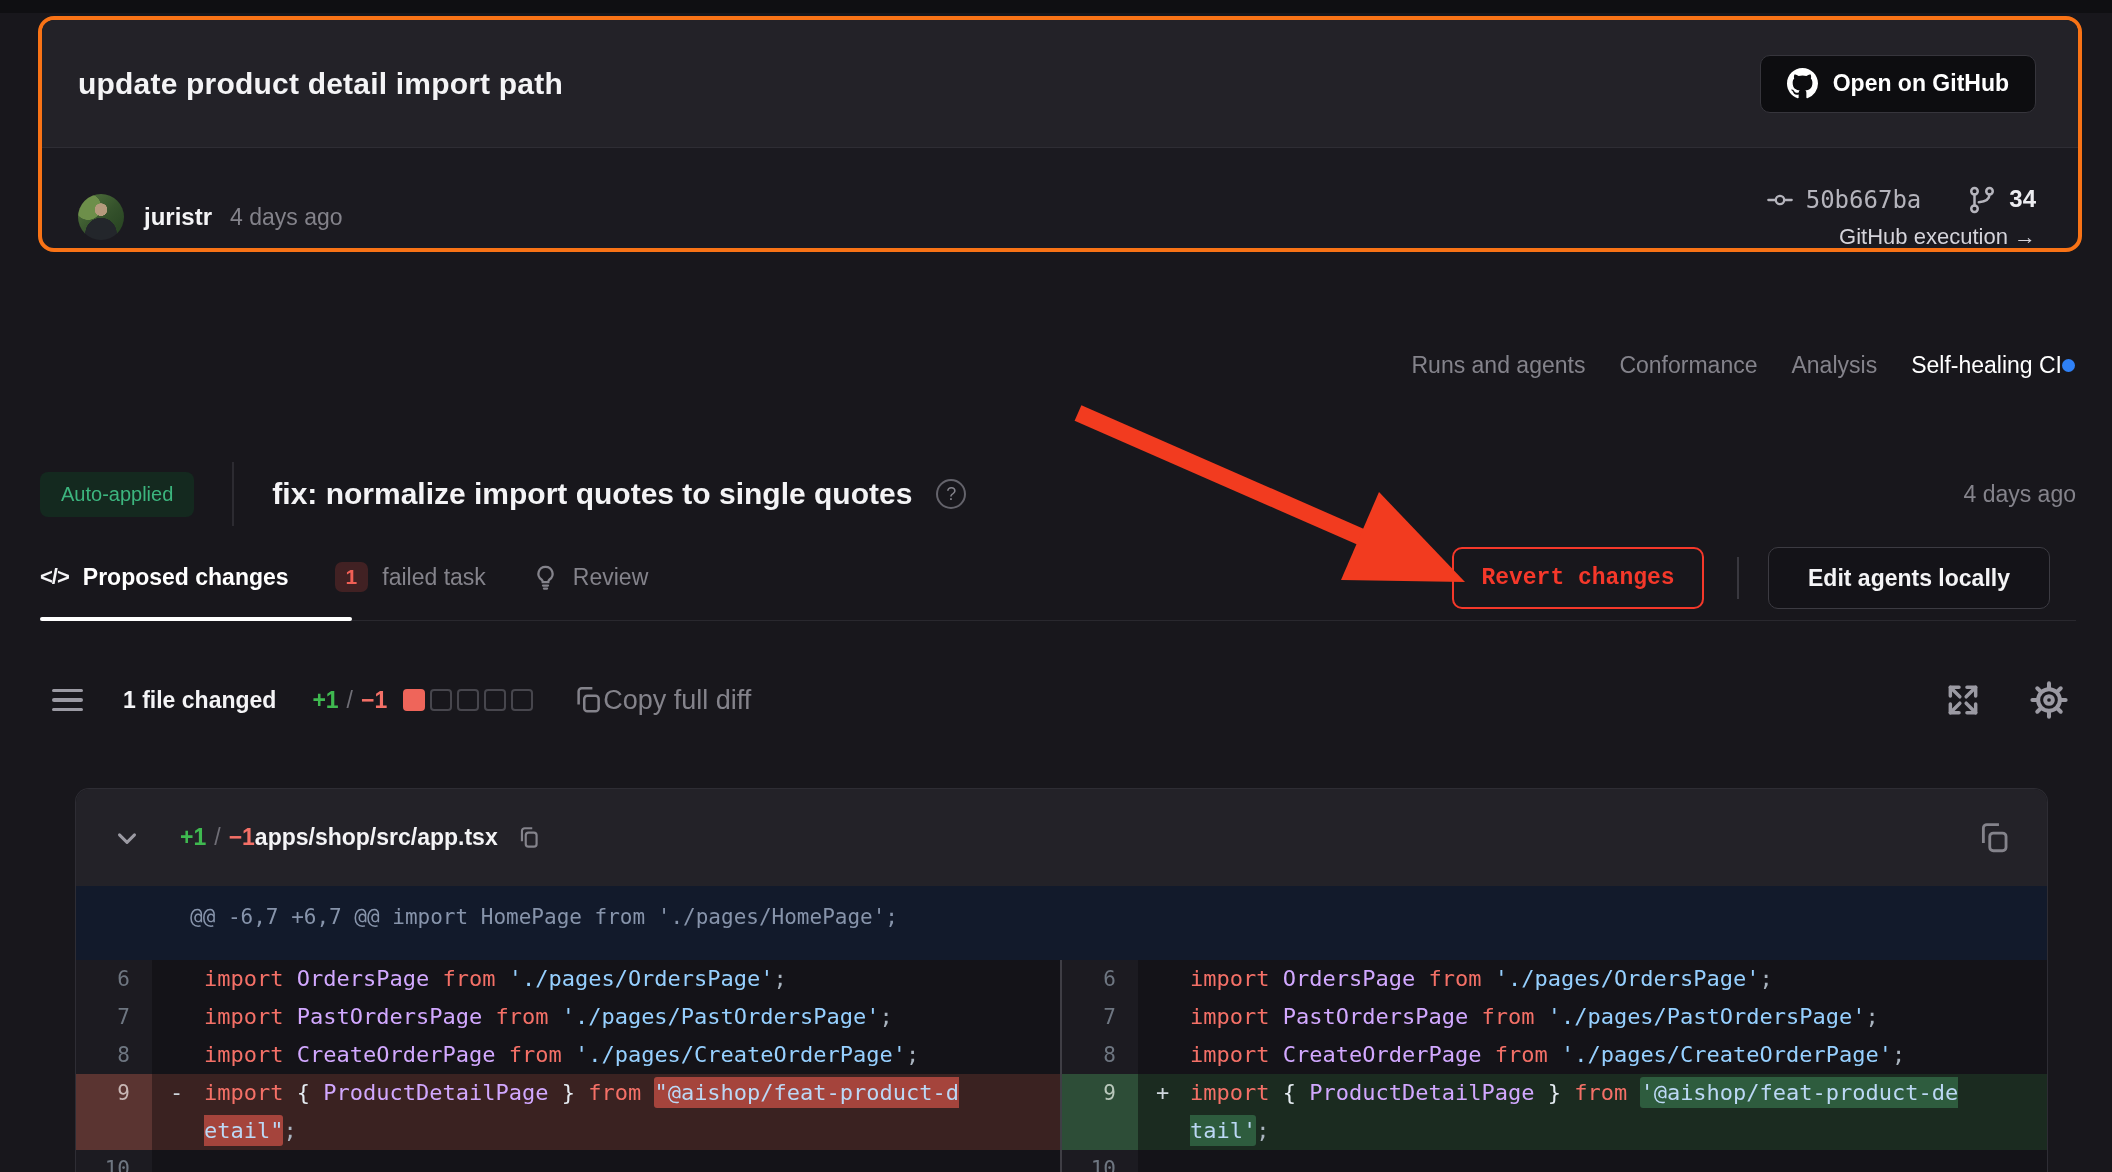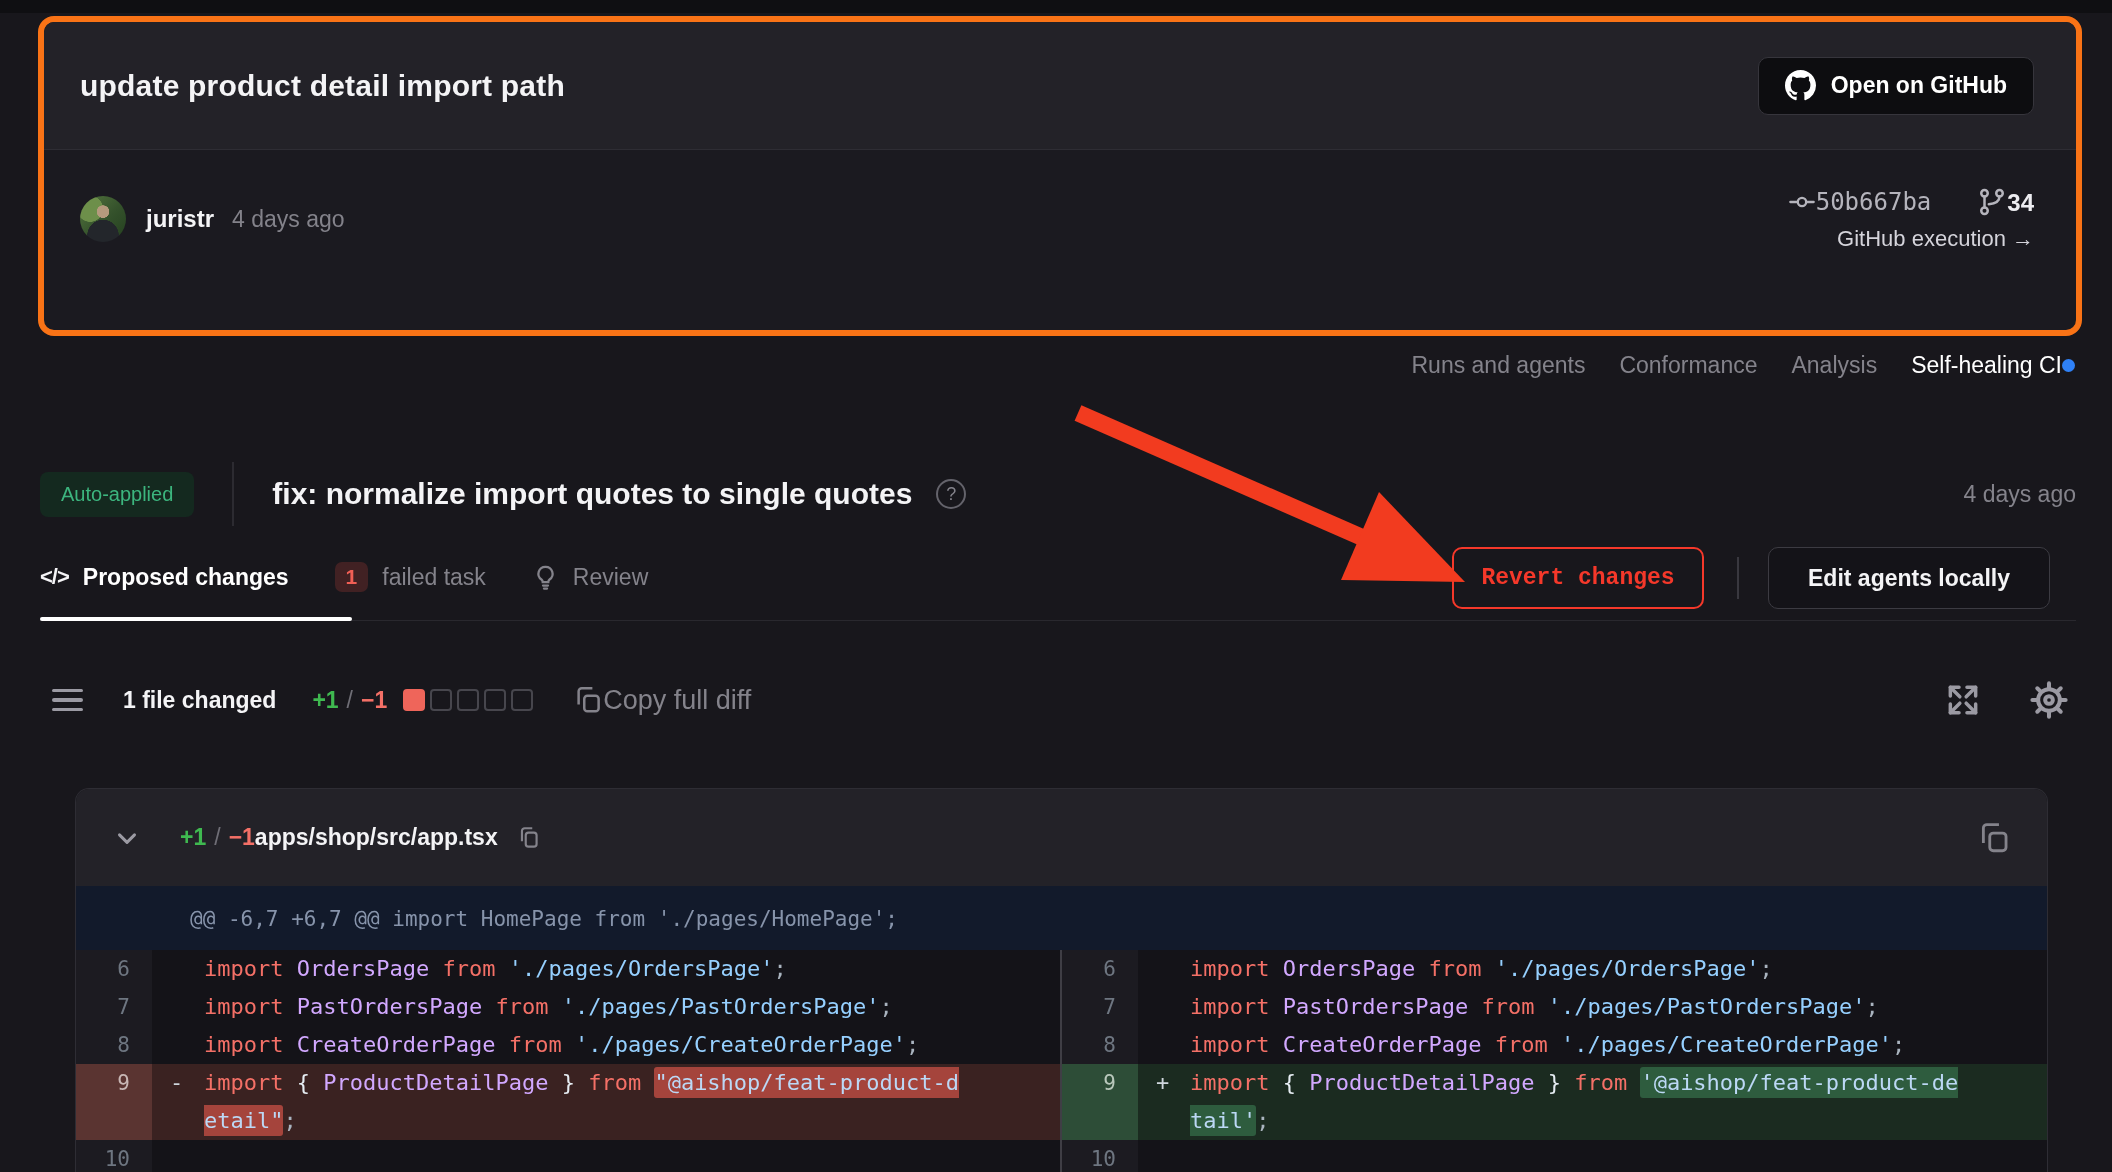--- a/index.html
+++ b/index.html
@@ -7,22 +7,22 @@
   body {
     background:#18171c;
     font-family:"Liberation Sans", sans-serif;
     color:#f4f4f6;
     position:relative;
   }
   .top-strip { position:absolute; top:0; left:0; right:0; height:13px; background:#0f0f12; }
 
   
   .header-card {
-    position:absolute; left:38px; top:16px; width:2044px; height:320px;
-    border:6px solid #f97316; border-radius:16px; overflow:hidden; background:#1b1a20;
+    position:absolute; left:38px; top:16px; width:2044px; height:236px;
+    border:4px solid #f97316; border-radius:16px; overflow:hidden; background:#1b1a20;
   }
   .hc-top {
     height:128px; background:#232228; border-bottom:1px solid #2e2d34;
     display:flex; align-items:center; justify-content:space-between; padding:0 42px 0 36px;
   }
   .hc-title { font-size:30px; font-weight:700; color:#f4f4f6; letter-spacing:.2px; }
   .gh-btn {
     display:flex; align-items:center; gap:15px; height:58px; padding:0 26px;
     background:#0d0d10; border:1px solid #36353c; border-radius:10px; cursor:pointer;
     font-size:23px; font-weight:700; color:#ffffff;
@@ -33,21 +33,21 @@
     background:
       radial-gradient(circle at 50% 34%, #b59a7d 0 16%, rgba(0,0,0,0) 17%),
       radial-gradient(circle at 50% 86%, #23262b 0 34%, rgba(0,0,0,0) 35%),
       radial-gradient(circle at 22% 28%, #6d8f4a 0 26%, rgba(0,0,0,0) 27%),
       linear-gradient(135deg,#55763f,#34512b 55%,#24401f);
   }
   .author-name { font-size:24px; font-weight:700; margin-left:20px; }
   .author-time { font-size:23px; color:#83828a; margin-left:18px; }
   .hc-right { margin-left:auto; display:flex; flex-direction:column; align-items:flex-end; gap:9px; }
   .hc-right-row1 { display:flex; align-items:center; gap:46px; }
-  .chip { display:flex; align-items:flex-end; }
+  .chip { display:flex; align-items:flex-start; gap:12px; }
   .commit-hash { font-family:"DejaVu Sans Mono", monospace; font-size:24px; color:#b5b4bc; }
   .exec-count { font-size:24px; font-weight:600; color:#ededf1; }
   .latest-exec { font-size:22px; color:#d5d4db; cursor:pointer; }
 
   
   .nav { position:absolute; top:352px; right:37px; display:flex; align-items:center; gap:34px; font-size:23px; }
   .nav-item { color:#84838b; cursor:pointer; }
   .nav-item.active { color:#ffffff; display:flex; align-items:center; }
   .nav-dot { width:13px; height:13px; border-radius:50%; background:#2f81f7; }
 
@@ -112,21 +112,21 @@
     position:absolute; left:75px; top:788px; width:1973px; height:384px;
     border:1px solid #2e2d34; border-bottom:none; border-radius:14px 14px 0 0;
     overflow:hidden; background:#141318;
   }
   .df-header { height:97px; background:#232228; display:flex; align-items:center; padding:0 36px; }
   .df-stats { display:flex; align-items:center; margin-left:38px; }
   .df-stats .stat-add, .df-stats .stat-del { margin-left:0; }
   .df-path { font-size:23px; font-weight:700; color:#f4f4f6; }
   .df-copy-sm { margin-left:18px; }
   .df-copy-rt { margin-left:auto; }
-  .df-hunk { height:64px; background:#121a2b; display:flex; align-items:flex-end; }
+  .df-hunk { height:74px; background:#121a2b; display:flex; align-items:flex-start; }
   .hunk-gutter { width:76px; flex:0 0 76px; background:#2b62d9; }
   .hunk-text {
     font-family:"DejaVu Sans Mono", monospace; font-size:21px; color:#8794ab;
     line-height:62px; padding-left:38px; white-space:pre;
   }
   .df-body { display:flex; align-items:stretch; min-height:226px; }
   .pane { width:984px; flex:0 0 984px; }
   .pane-right { width:auto; flex:1; }
   .pane-div { width:2px; flex:0 0 2px; background:#3f3e45; }
 

